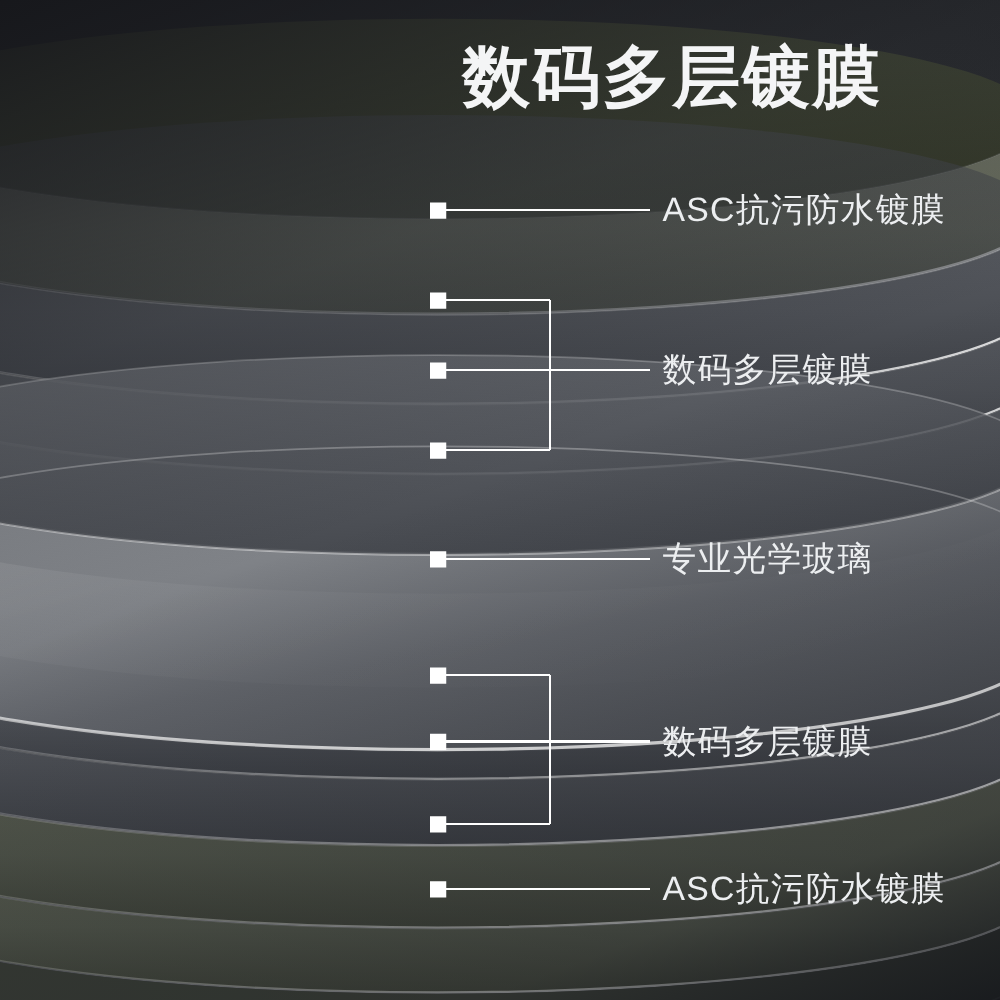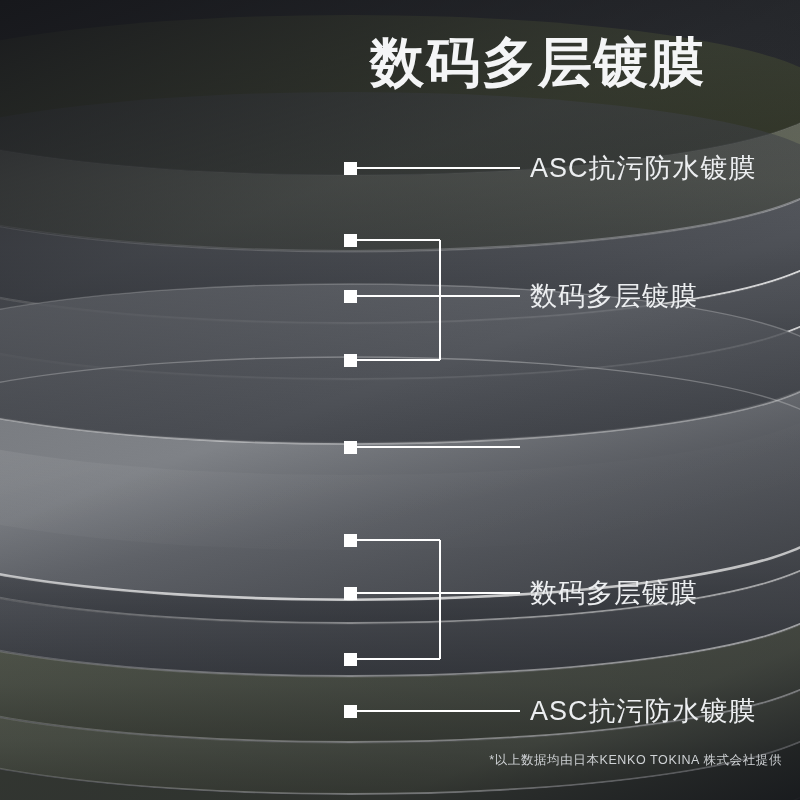--- a/index.html
+++ b/index.html
@@ -240,20 +240,20 @@
       <rect x="344" y="705" width="13" height="13"></rect>
     </g>
   </svg>
 
   <div id="title">数码多层镀膜</div>
 
   <div class="callout-label" style="left:530px; top:168px;">ASC抗污防水镀膜</div>
 
   <div class="callout-label" style="left:530px; top:296px;">数码多层镀膜</div>
 
+  <div class="callout-label" style="left:530px; top:447px;">专业光学玻璃</div>
 
   <div class="callout-label" style="left:530px; top:593px;">数码多层镀膜</div>
 
   <div class="callout-label" style="left:530px; top:711px;">ASC抗污防水镀膜</div>
 
-  <div id="footnote">*以上数据均由日本KENKO TOKINA 株式会社提供</div>
 
 </div>
 
 </body></html>

